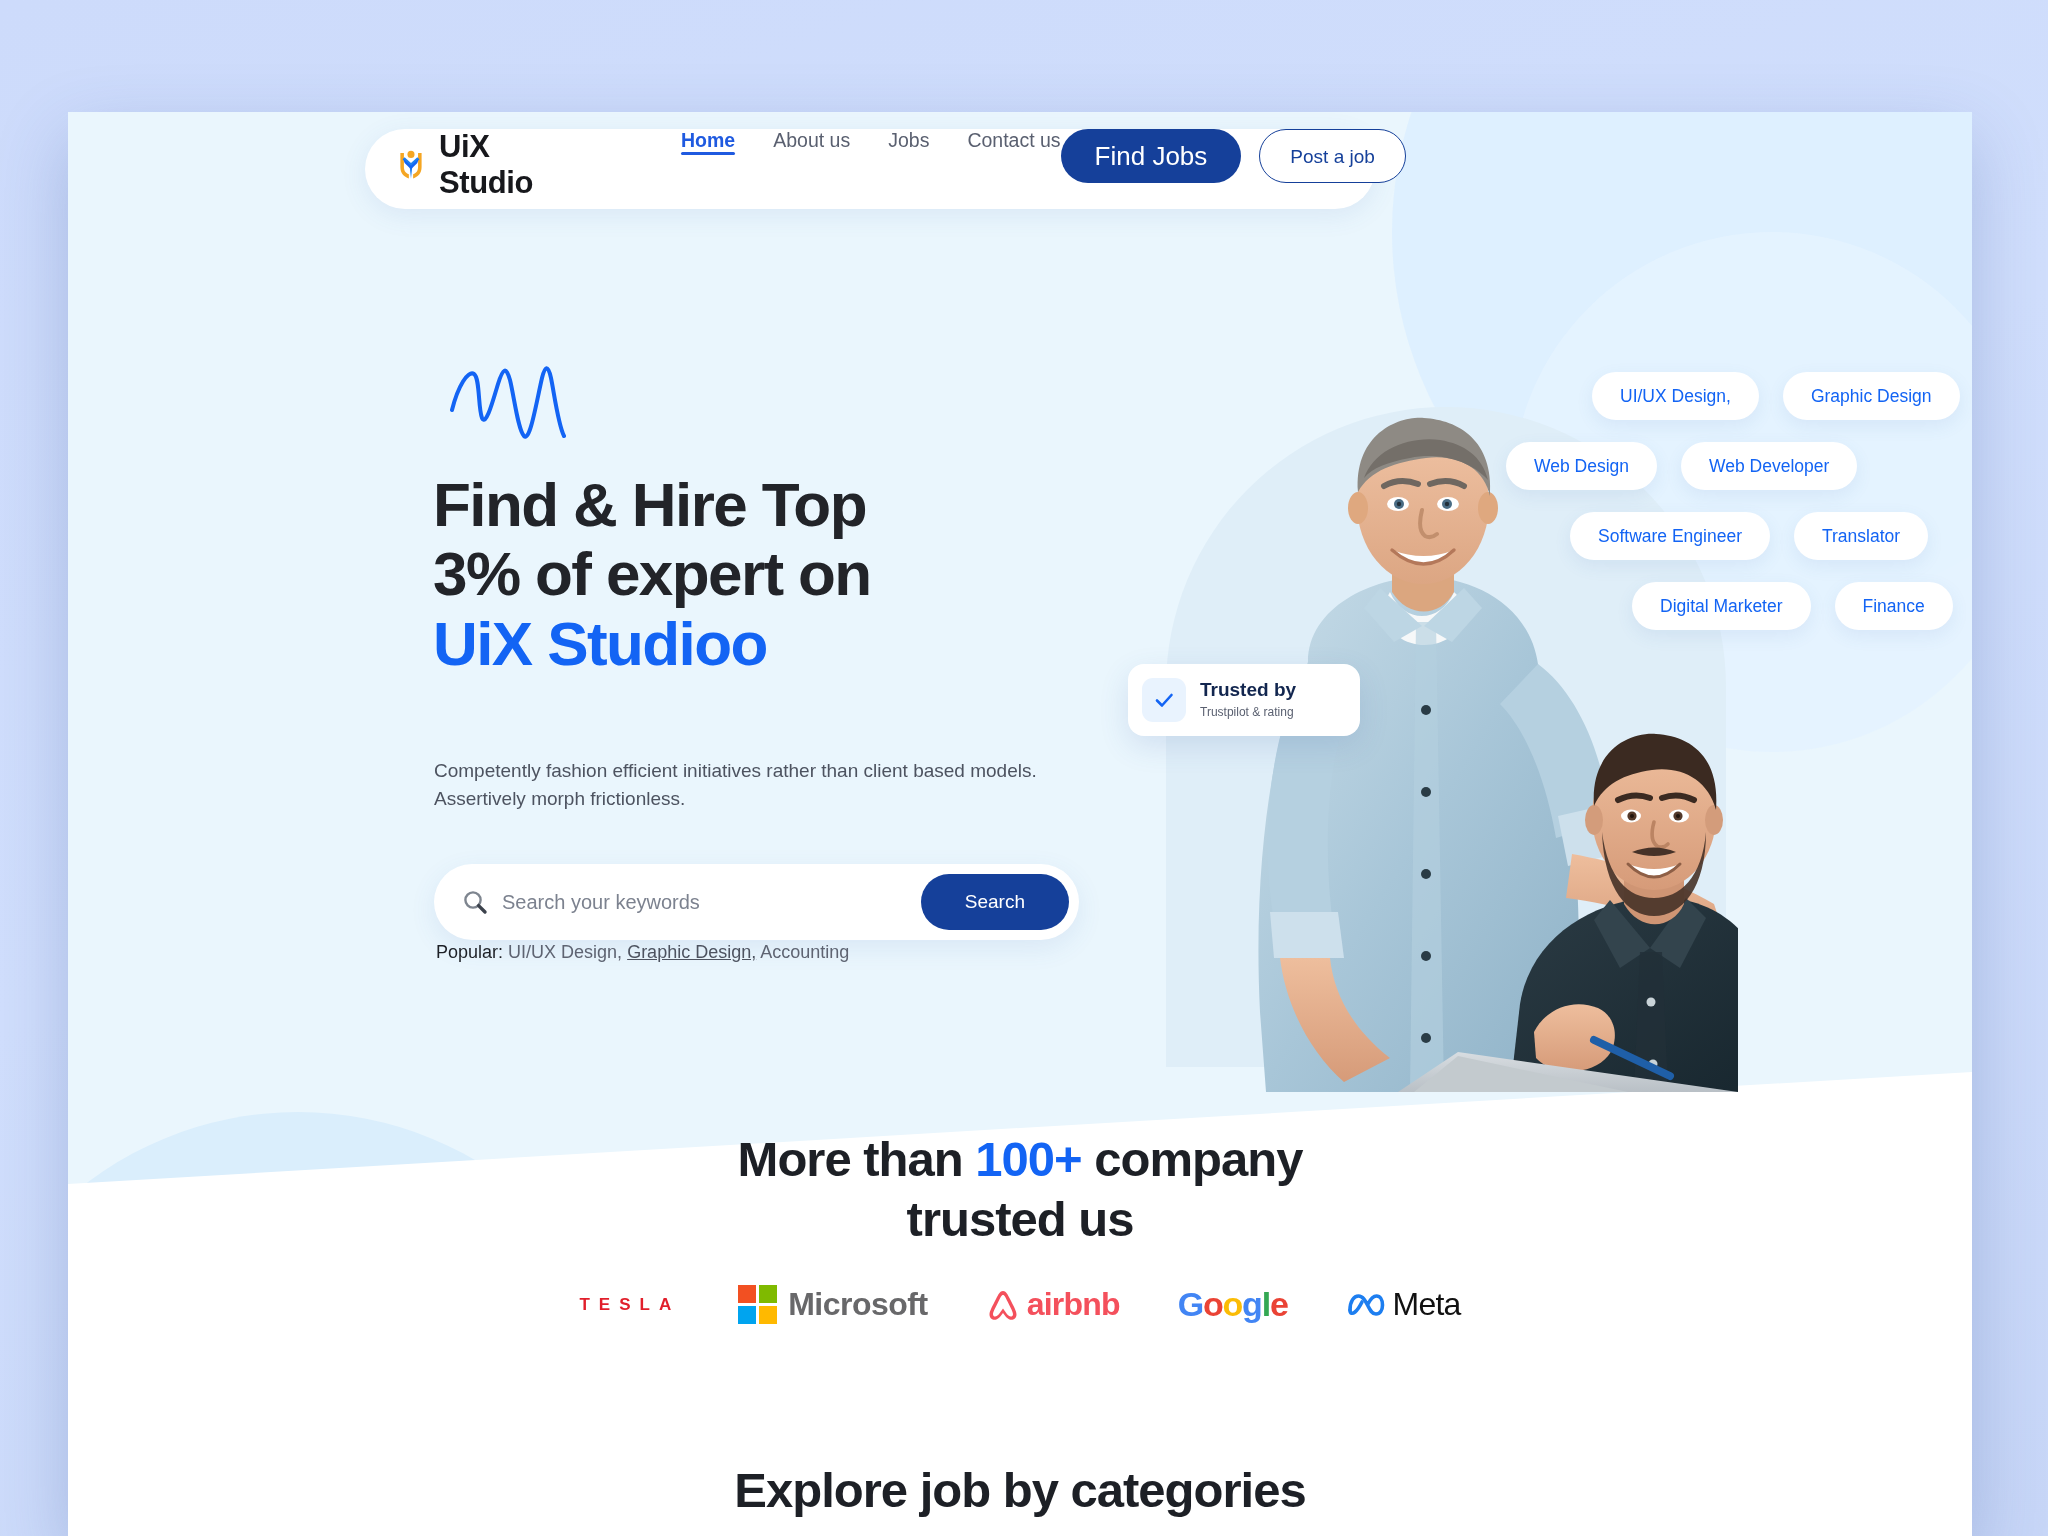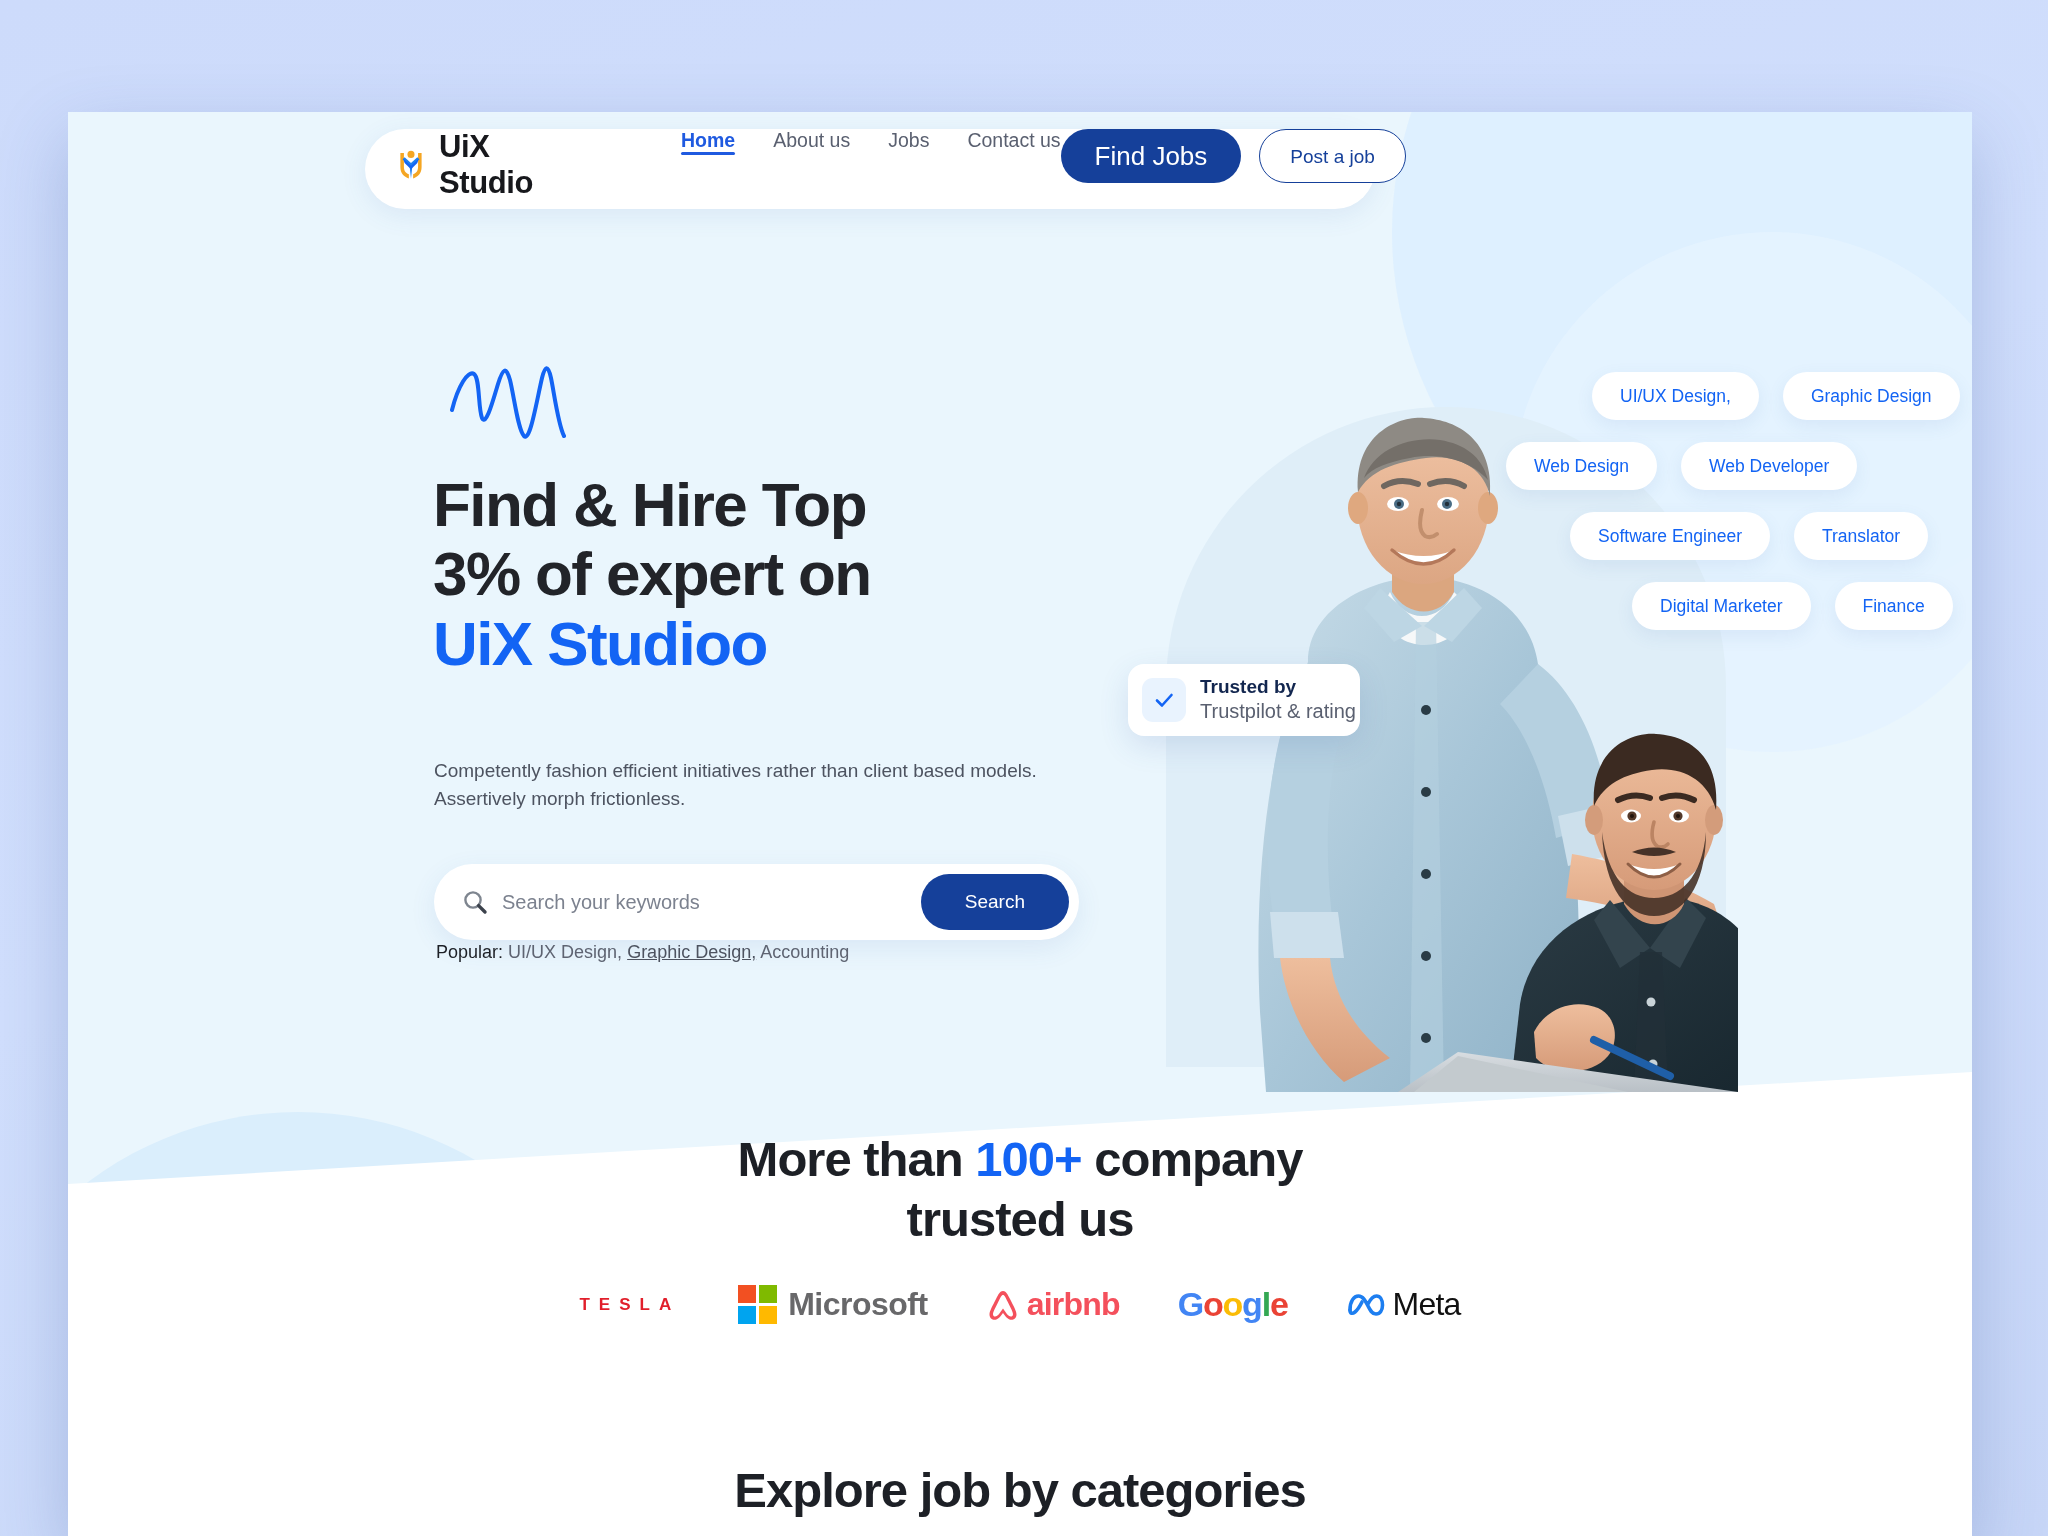--- a/index.html
+++ b/index.html
@@ -166,21 +166,21 @@
     display:flex; align-items:center; gap:14px;
     box-shadow:0 10px 30px rgba(60,95,160,.14);
     z-index:25;
   }
   .check-box{
     margin-left:14px; width:44px; height:44px; flex:0 0 auto;
     background:#e9f3fe; border-radius:11px;
     display:flex; align-items:center; justify-content:center;
   }
   .trusted-title{ font-size:19px; font-weight:700; color:#12264f; line-height:1.2; }
-  .trusted-sub{ font-size:20px; color:#5a6070; line-height:1.3;text-align:center; }
+  .trusted-sub{ font-size:12px; color:#5a6070; line-height:1.3;text-align:center; }
 
   
   .photo{
     position:absolute; left:1090px; top:280px;
     width:580px; height:700px;
     z-index:15;
   }
 
   
   .trust-head{

